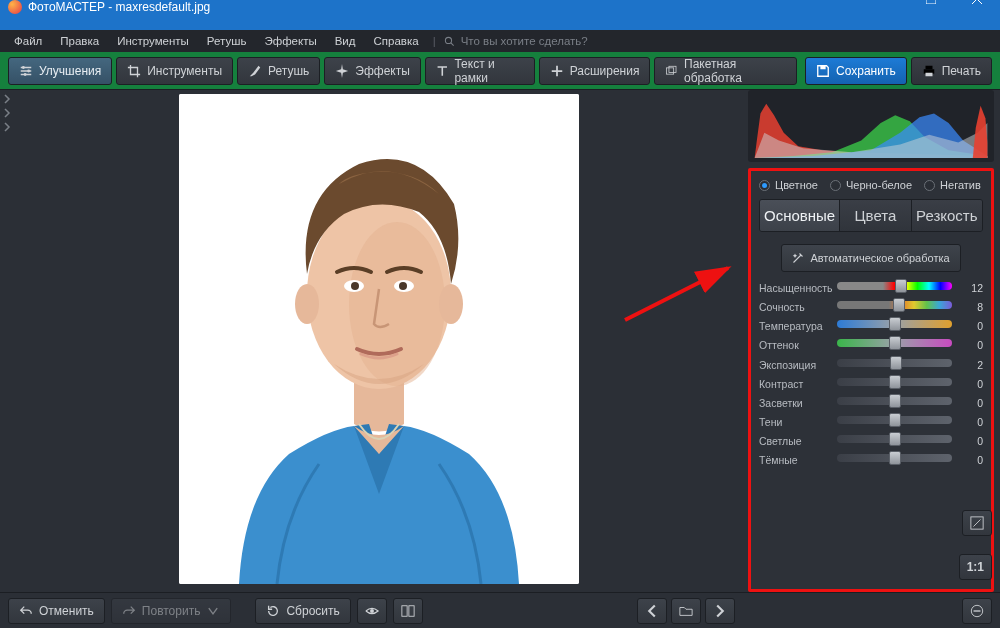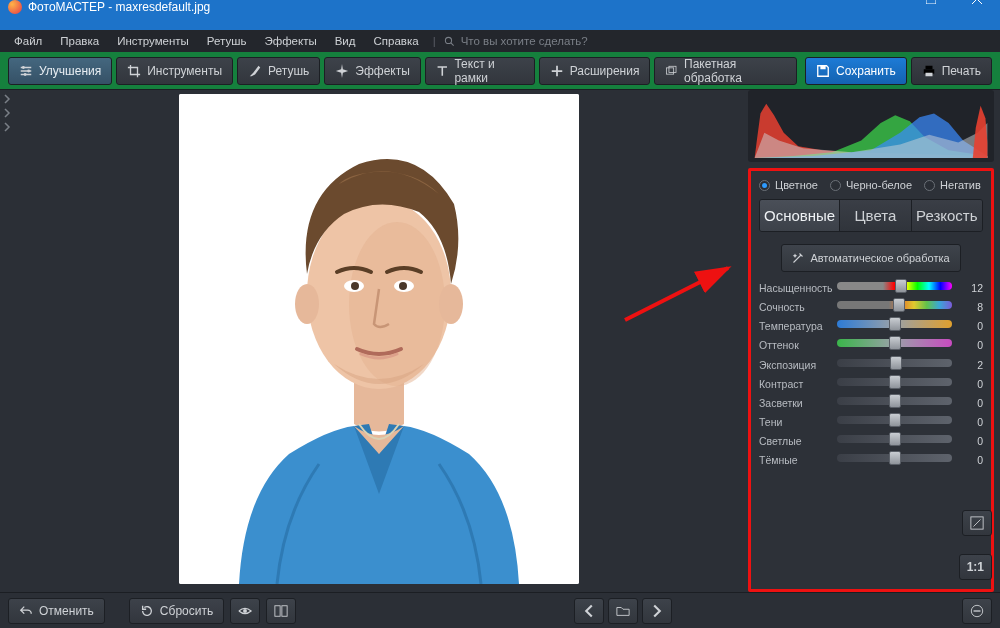--- a/index.html
+++ b/index.html
@@ -383,20 +383,29 @@
   </div>
 </div>
 
 <div class="bbar">
   <div class="bbtn">
     <svg class="ic" viewBox="0 0 16 16">
         <path d="M6 3 L2 7 L6 11 M2 7 H10 A4 4 0 0 1 14 11" stroke="#cfd2d6" fill="none" stroke-width="1.5"></path>
       </svg>
     <span>Отменить</span>
   </div>
+  <div class="bbtn disabled">
+    <svg class="ic" viewBox="0 0 16 16">
+        <path d="M10 3 L14 7 L10 11 M14 7 H6 A4 4 0 0 0 2 11" stroke="#cfd2d6" fill="none" stroke-width="1.5"></path>
+      </svg>
+    <span>Повторить</span>
+    <svg class="ic" viewBox="0 0 10 10">
+        <path d="M2 3 L5 7 L8 3" stroke="#cfd2d6" fill="none"></path>
+      </svg>
+  </div>
   <div style="width:12px"></div>
   <div class="bbtn">
     <svg class="ic" viewBox="0 0 16 16">
         <path d="M3 8a5 5 0 1 0 2-4M3 2v4h4" stroke="#cfd2d6" fill="none" stroke-width="1.5"></path>
       </svg>
     <span>Сбросить</span>
   </div>
   <div class="bbtn iconly">
     <svg class="ic" viewBox="0 0 16 16">
         <path d="M1 8 Q8 2 15 8 Q8 14 1 8" stroke="#cfd2d6" fill="none" stroke-width="1.3"></path>

